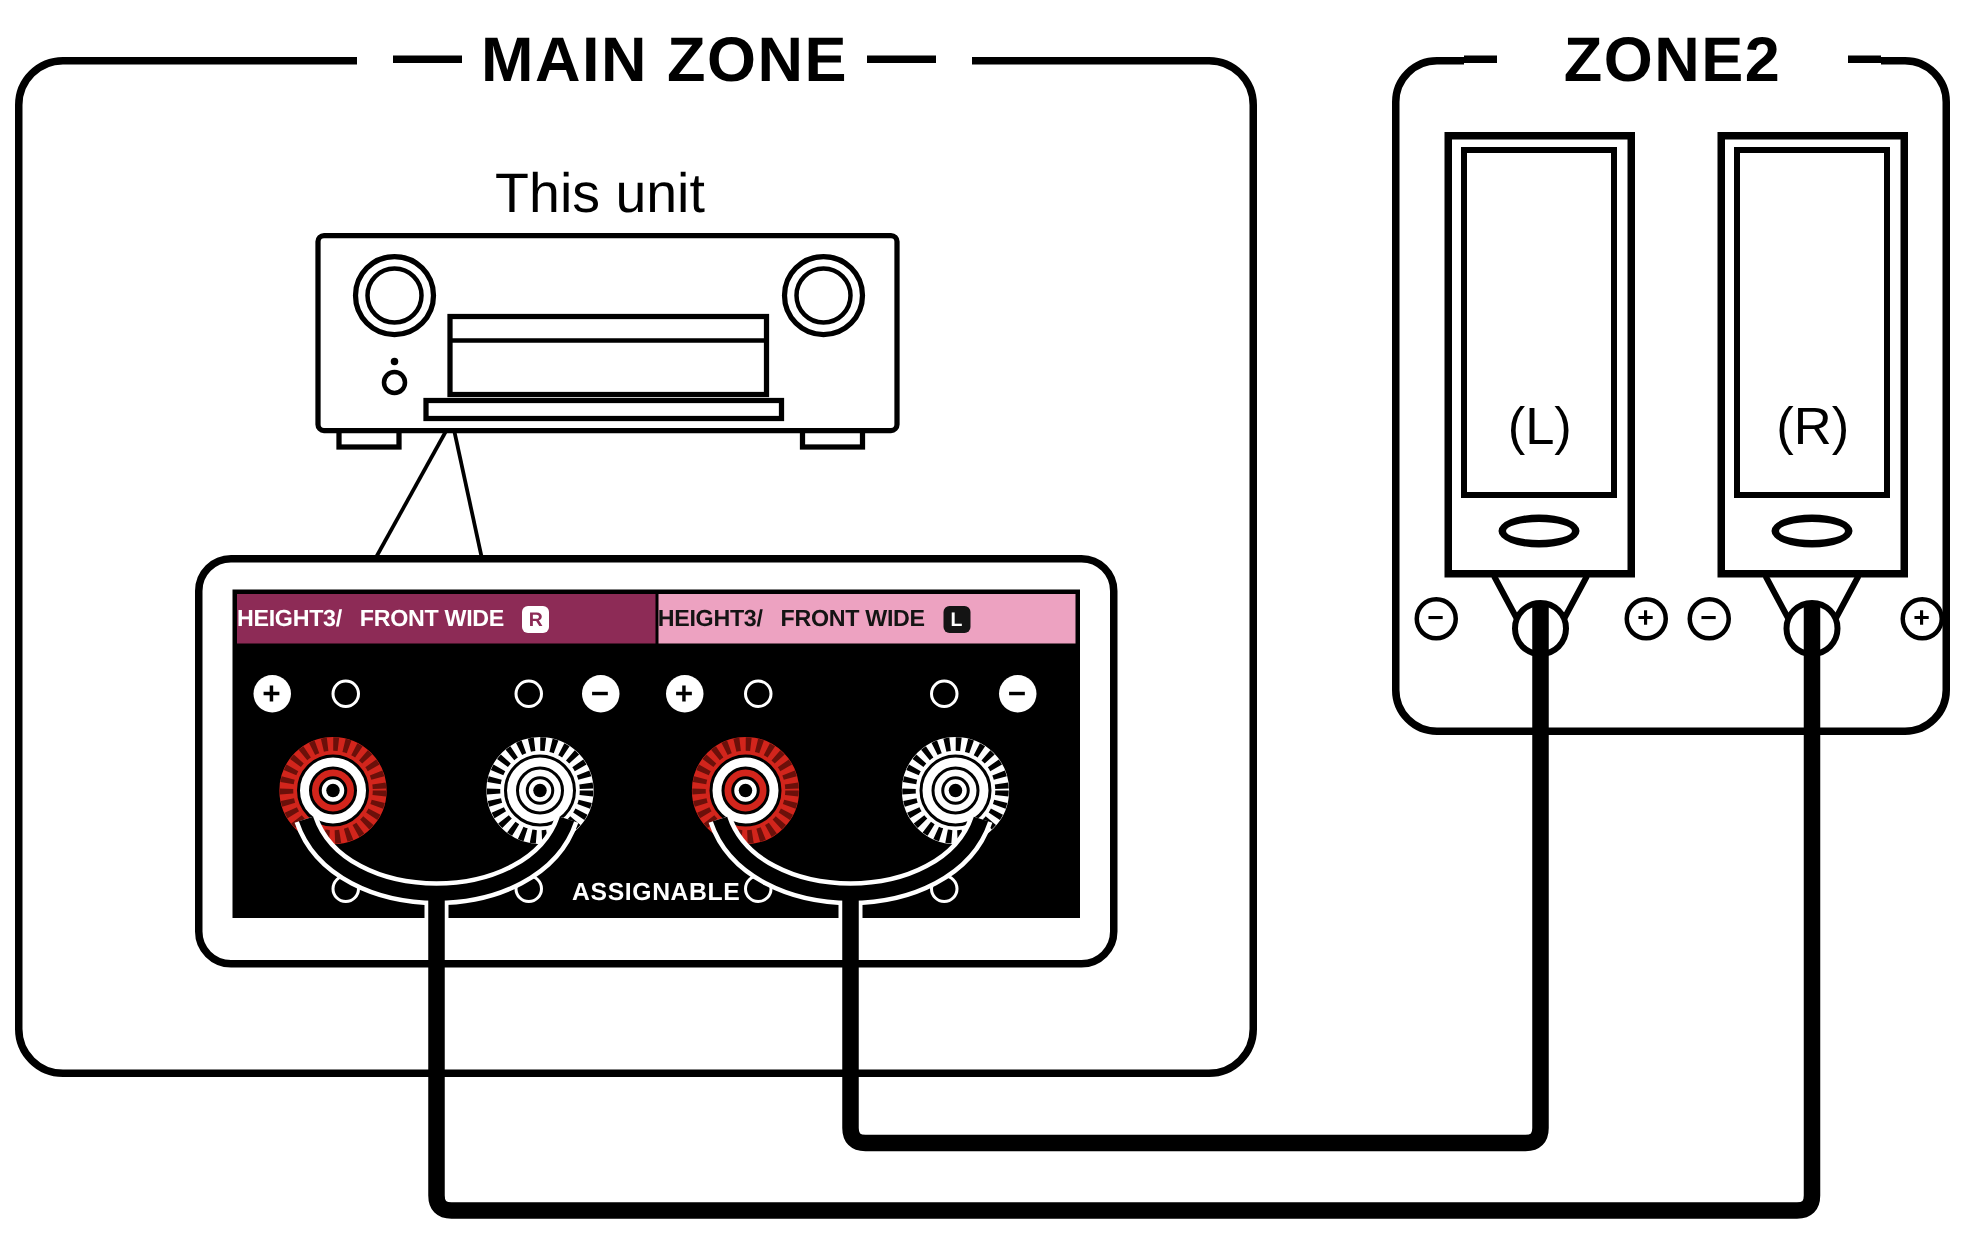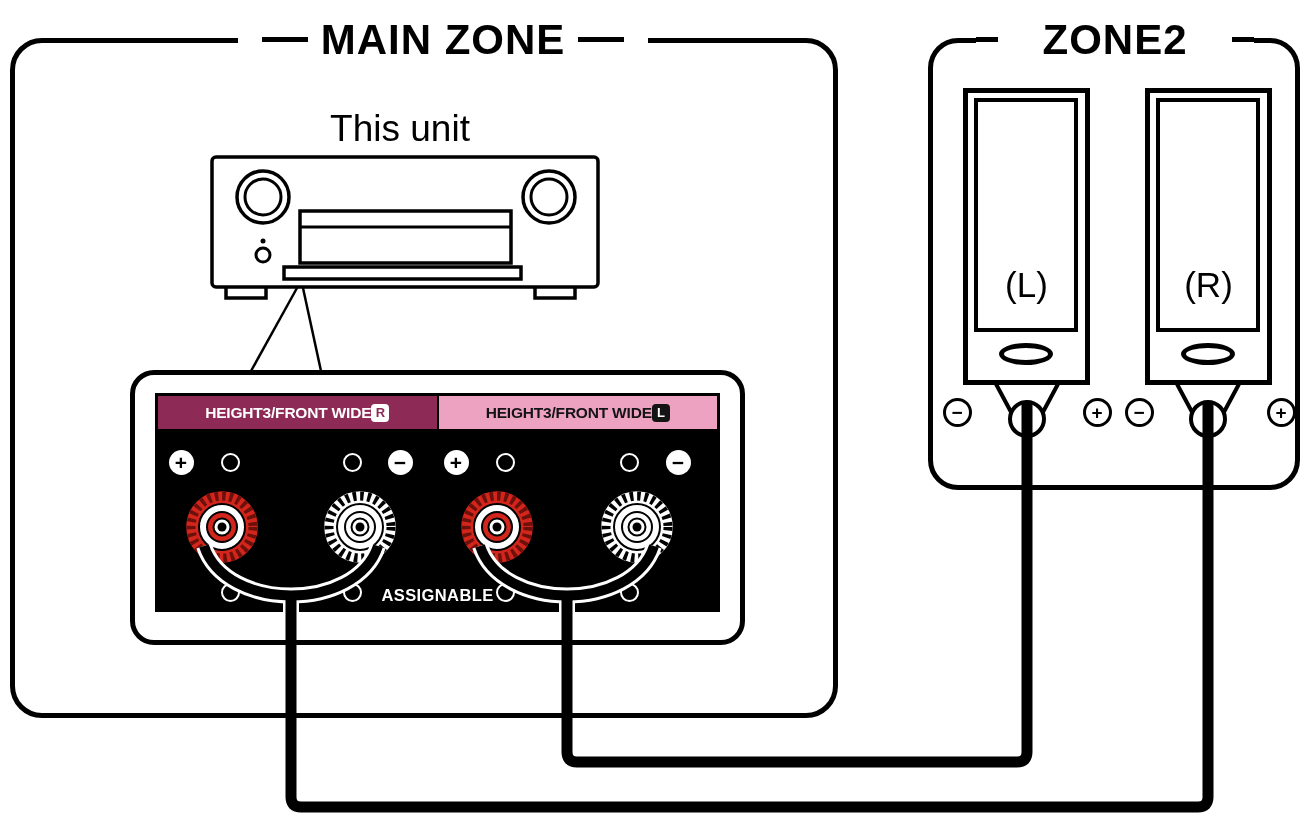--- a/index.html
+++ b/index.html
@@ -24,21 +24,21 @@
                    font-size:37px;margin-top:24px;}
   #receiver{position:absolute;left:210px;top:155px;width:390px;height:148px;}
   #receiver .ln{fill:#fff;stroke:#000;stroke-width:3.5;}
   #receiver .thin{fill:none;stroke:#000;stroke-width:3;}
 
   
   #terminal-panel{position:absolute;left:130px;top:370px;width:605px;height:265px;
                   border:5px solid #000;border-radius:24px;background:#fff;}
   #terminal-black{position:absolute;left:20px;top:18px;width:565px;height:219px;background:#000;}
   #panel-header{position:absolute;left:3px;top:3px;right:3px;height:33px;display:flex;gap:2px;}
-  .header-half{flex:1;display:flex;align-items:center;justify-content:center;
+  .header-half{flex:1;display:flex;align-items:center;justify-content:flex-start;gap:12px;
                font-weight:bold;font-size:15.5px;letter-spacing:-0.2px;white-space:nowrap;}
   .header-left{background:var(--maroon);color:#fff;}
   .header-right{background:var(--pink);color:#141414;}
   .badge{display:inline-block;width:18px;height:18px;line-height:18px;text-align:center;
          border-radius:4px;font-size:13px;font-weight:bold;}
   .badge-r{background:#fff;color:var(--maroon);}
   .badge-l{background:#141414;color:#fff;}
 
   .post .post-body{fill:#fdfdfd;stroke:#000;stroke-width:2.5;}
   .post .post-knurl{fill:none;stroke:#000;stroke-width:9;stroke-dasharray:3.5 3.8;}

